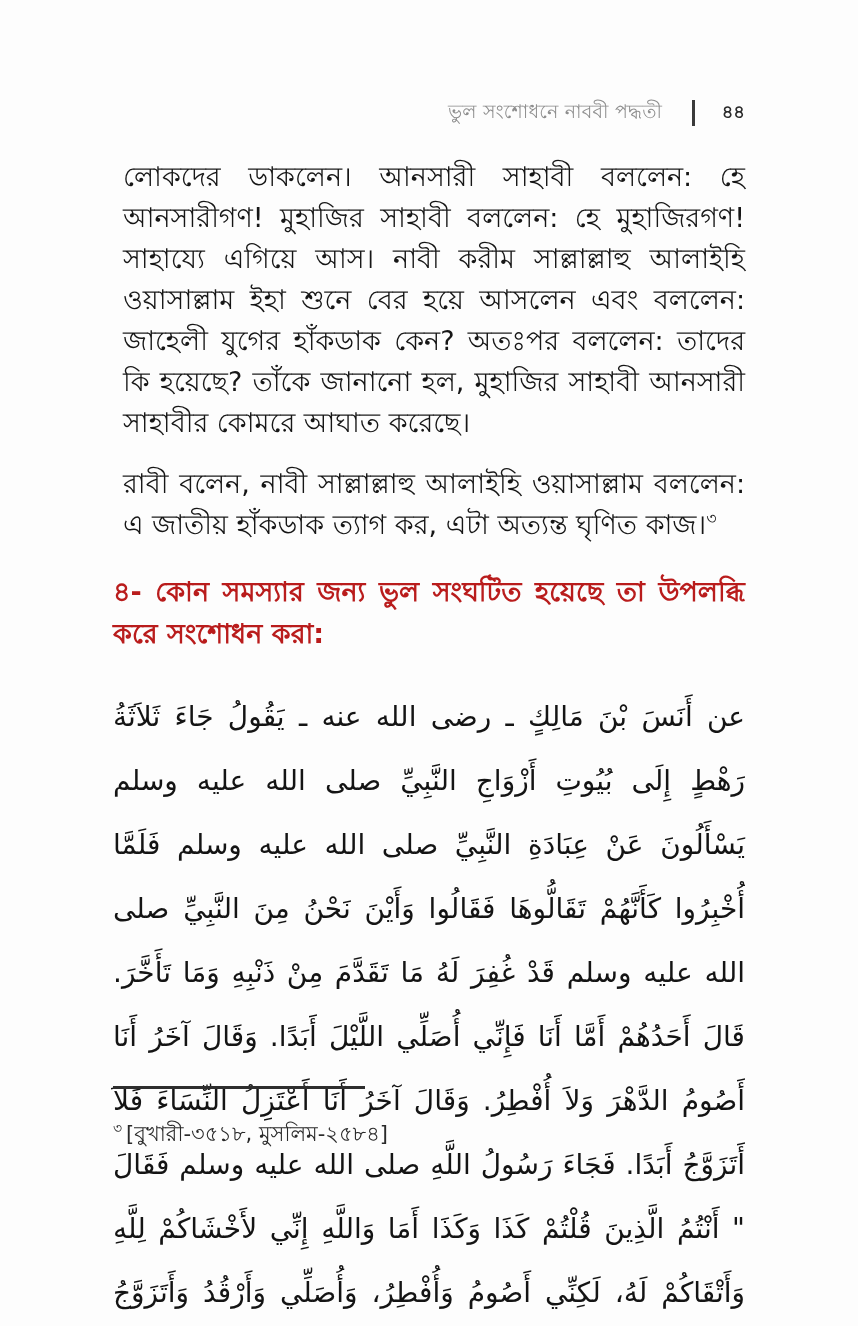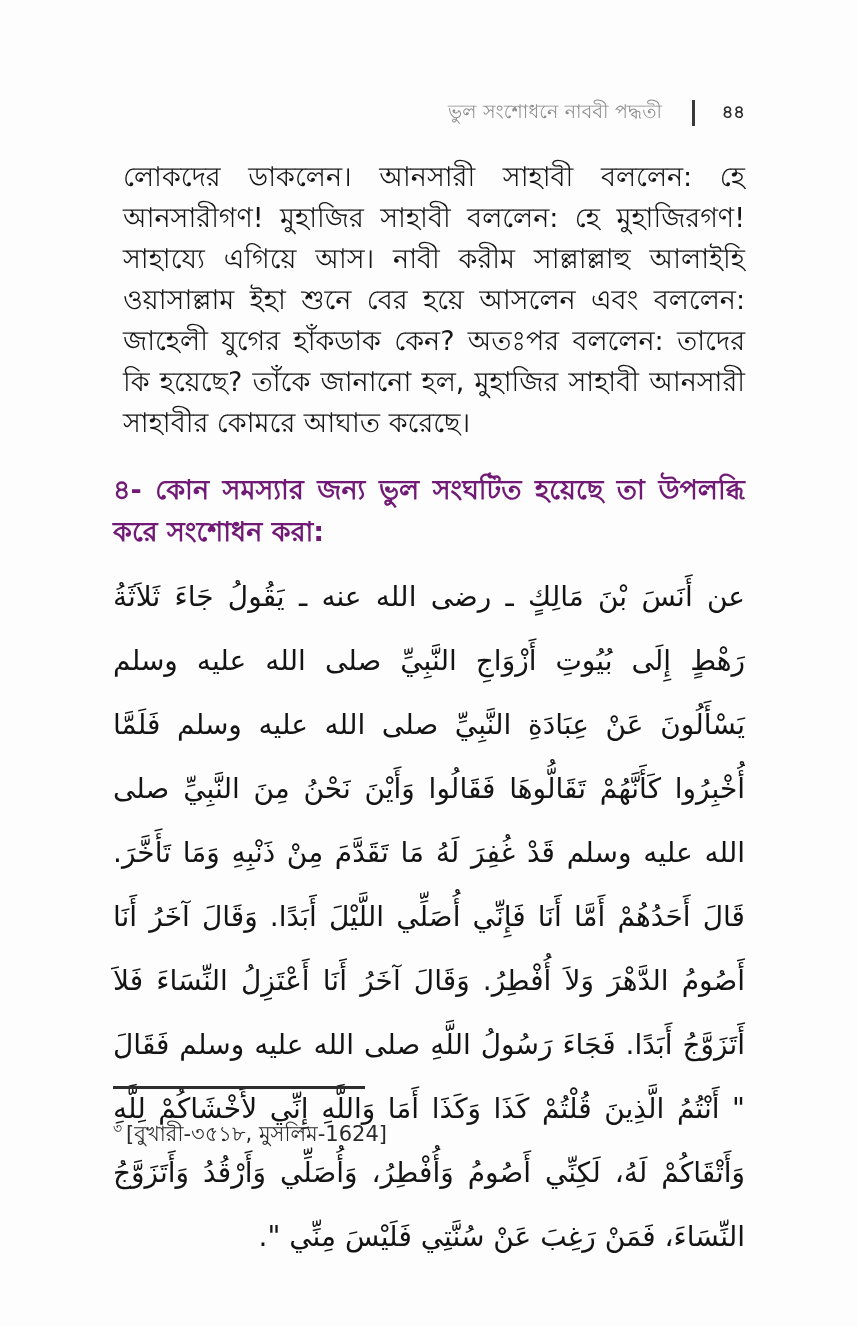--- a/index.html
+++ b/index.html
@@ -55,22 +55,22 @@
   .bn-para sup {
     font-size: 16px;
     line-height: 0;
     vertical-align: super;
   }
   .section-heading {
     font-size: 27px;
     line-height: 42px;
     font-weight: bold;
     text-align: justify;
-    color: #701a75;
-    margin: 26px 0 12px 0;
+    color: #b91c1c;
+    margin: 26px 0 30px 0;
   }
   .arabic-quote {
     direction: rtl;
     font-size: 28px;
     line-height: 64px;
     text-align: justify;
     color: #141414;
     margin: 6px 0 14px 0;
   }
   
@@ -102,23 +102,24 @@
 <div class="page">
 
   <div class="running-header">
     <span class="header-title">ভুল সংশোধনে নাববী পদ্ধতী</span>
     <span class="header-divider"></span>
     <span class="page-number">৪৪</span>
   </div>
 
   <p class="bn-para">লোকদের ডাকলেন। আনসারী সাহাবী বললেন: হে আনসারীগণ! মুহাজির সাহাবী বললেন: হে মুহাজিরগণ! সাহায্যে এগিয়ে আস। নাবী করীম সাল্লাল্লাহু আলাইহি ওয়াসাল্লাম ইহা শুনে বের হয়ে আসলেন এবং বললেন: জাহেলী যুগের হাঁকডাক কেন? অতঃপর বললেন: তাদের কি হয়েছে? তাঁকে জানানো হল, মুহাজির সাহাবী আনসারী সাহাবীর কোমরে আঘাত করেছে।</p>
 
+  <p class="bn-para"><span>রাবী বলেন, নাবী সাল্লাল্লাহু আলাইহি ওয়াসাল্লাম বললেন: এ জাতীয় হাঁকডাক ত্যাগ কর, এটা অত্যন্ত ঘৃণিত কাজ।</span><sup>৩</sup></p>
 
   <h2 class="section-heading">৪- কোন সমস্যার জন্য ভুল সংঘটিত হয়েছে তা উপলব্ধি করে সংশোধন করা:</h2>
 
   <p class="arabic-quote" dir="rtl">عن أَنَسَ بْنَ مَالِكٍ ـ رضى الله عنه ـ يَقُولُ جَاءَ ثَلاَثَةُ رَهْطٍ إِلَى بُيُوتِ أَزْوَاجِ النَّبِيِّ صلى الله عليه وسلم يَسْأَلُونَ عَنْ عِبَادَةِ النَّبِيِّ صلى الله عليه وسلم فَلَمَّا أُخْبِرُوا كَأَنَّهُمْ تَقَالُّوهَا فَقَالُوا وَأَيْنَ نَحْنُ مِنَ النَّبِيِّ صلى الله عليه وسلم قَدْ غُفِرَ لَهُ مَا تَقَدَّمَ مِنْ ذَنْبِهِ وَمَا تَأَخَّرَ. قَالَ أَحَدُهُمْ أَمَّا أَنَا فَإِنِّي أُصَلِّي اللَّيْلَ أَبَدًا. وَقَالَ آخَرُ أَنَا أَصُومُ الدَّهْرَ وَلاَ أُفْطِرُ. وَقَالَ آخَرُ أَنَا أَعْتَزِلُ النِّسَاءَ فَلاَ أَتَزَوَّجُ أَبَدًا. فَجَاءَ رَسُولُ اللَّهِ صلى الله عليه وسلم فَقَالَ " أَنْتُمُ الَّذِينَ قُلْتُمْ كَذَا وَكَذَا أَمَا وَاللَّهِ إِنِّي لأَخْشَاكُمْ لِلَّهِ وَأَتْقَاكُمْ لَهُ، لَكِنِّي أَصُومُ وَأُفْطِرُ، وَأُصَلِّي وَأَرْقُدُ وَأَتَزَوَّجُ النِّسَاءَ، فَمَنْ رَغِبَ عَنْ سُنَّتِي فَلَيْسَ مِنِّي ".</p>
 
   <div class="footnote-area">
     <div class="footnote-divider"></div>
-    <div class="footnote"><sup>৩</sup><span>[বুখারী-৩৫১৮, মুসলিম-1624]</span></div>
+    <div class="footnote"><sup>৩</sup><span>[বুখারী-৩৫১৮, মুসলিম-২৫৮৪]</span></div>
   </div>
 
 </div>
 
 </body></html>

